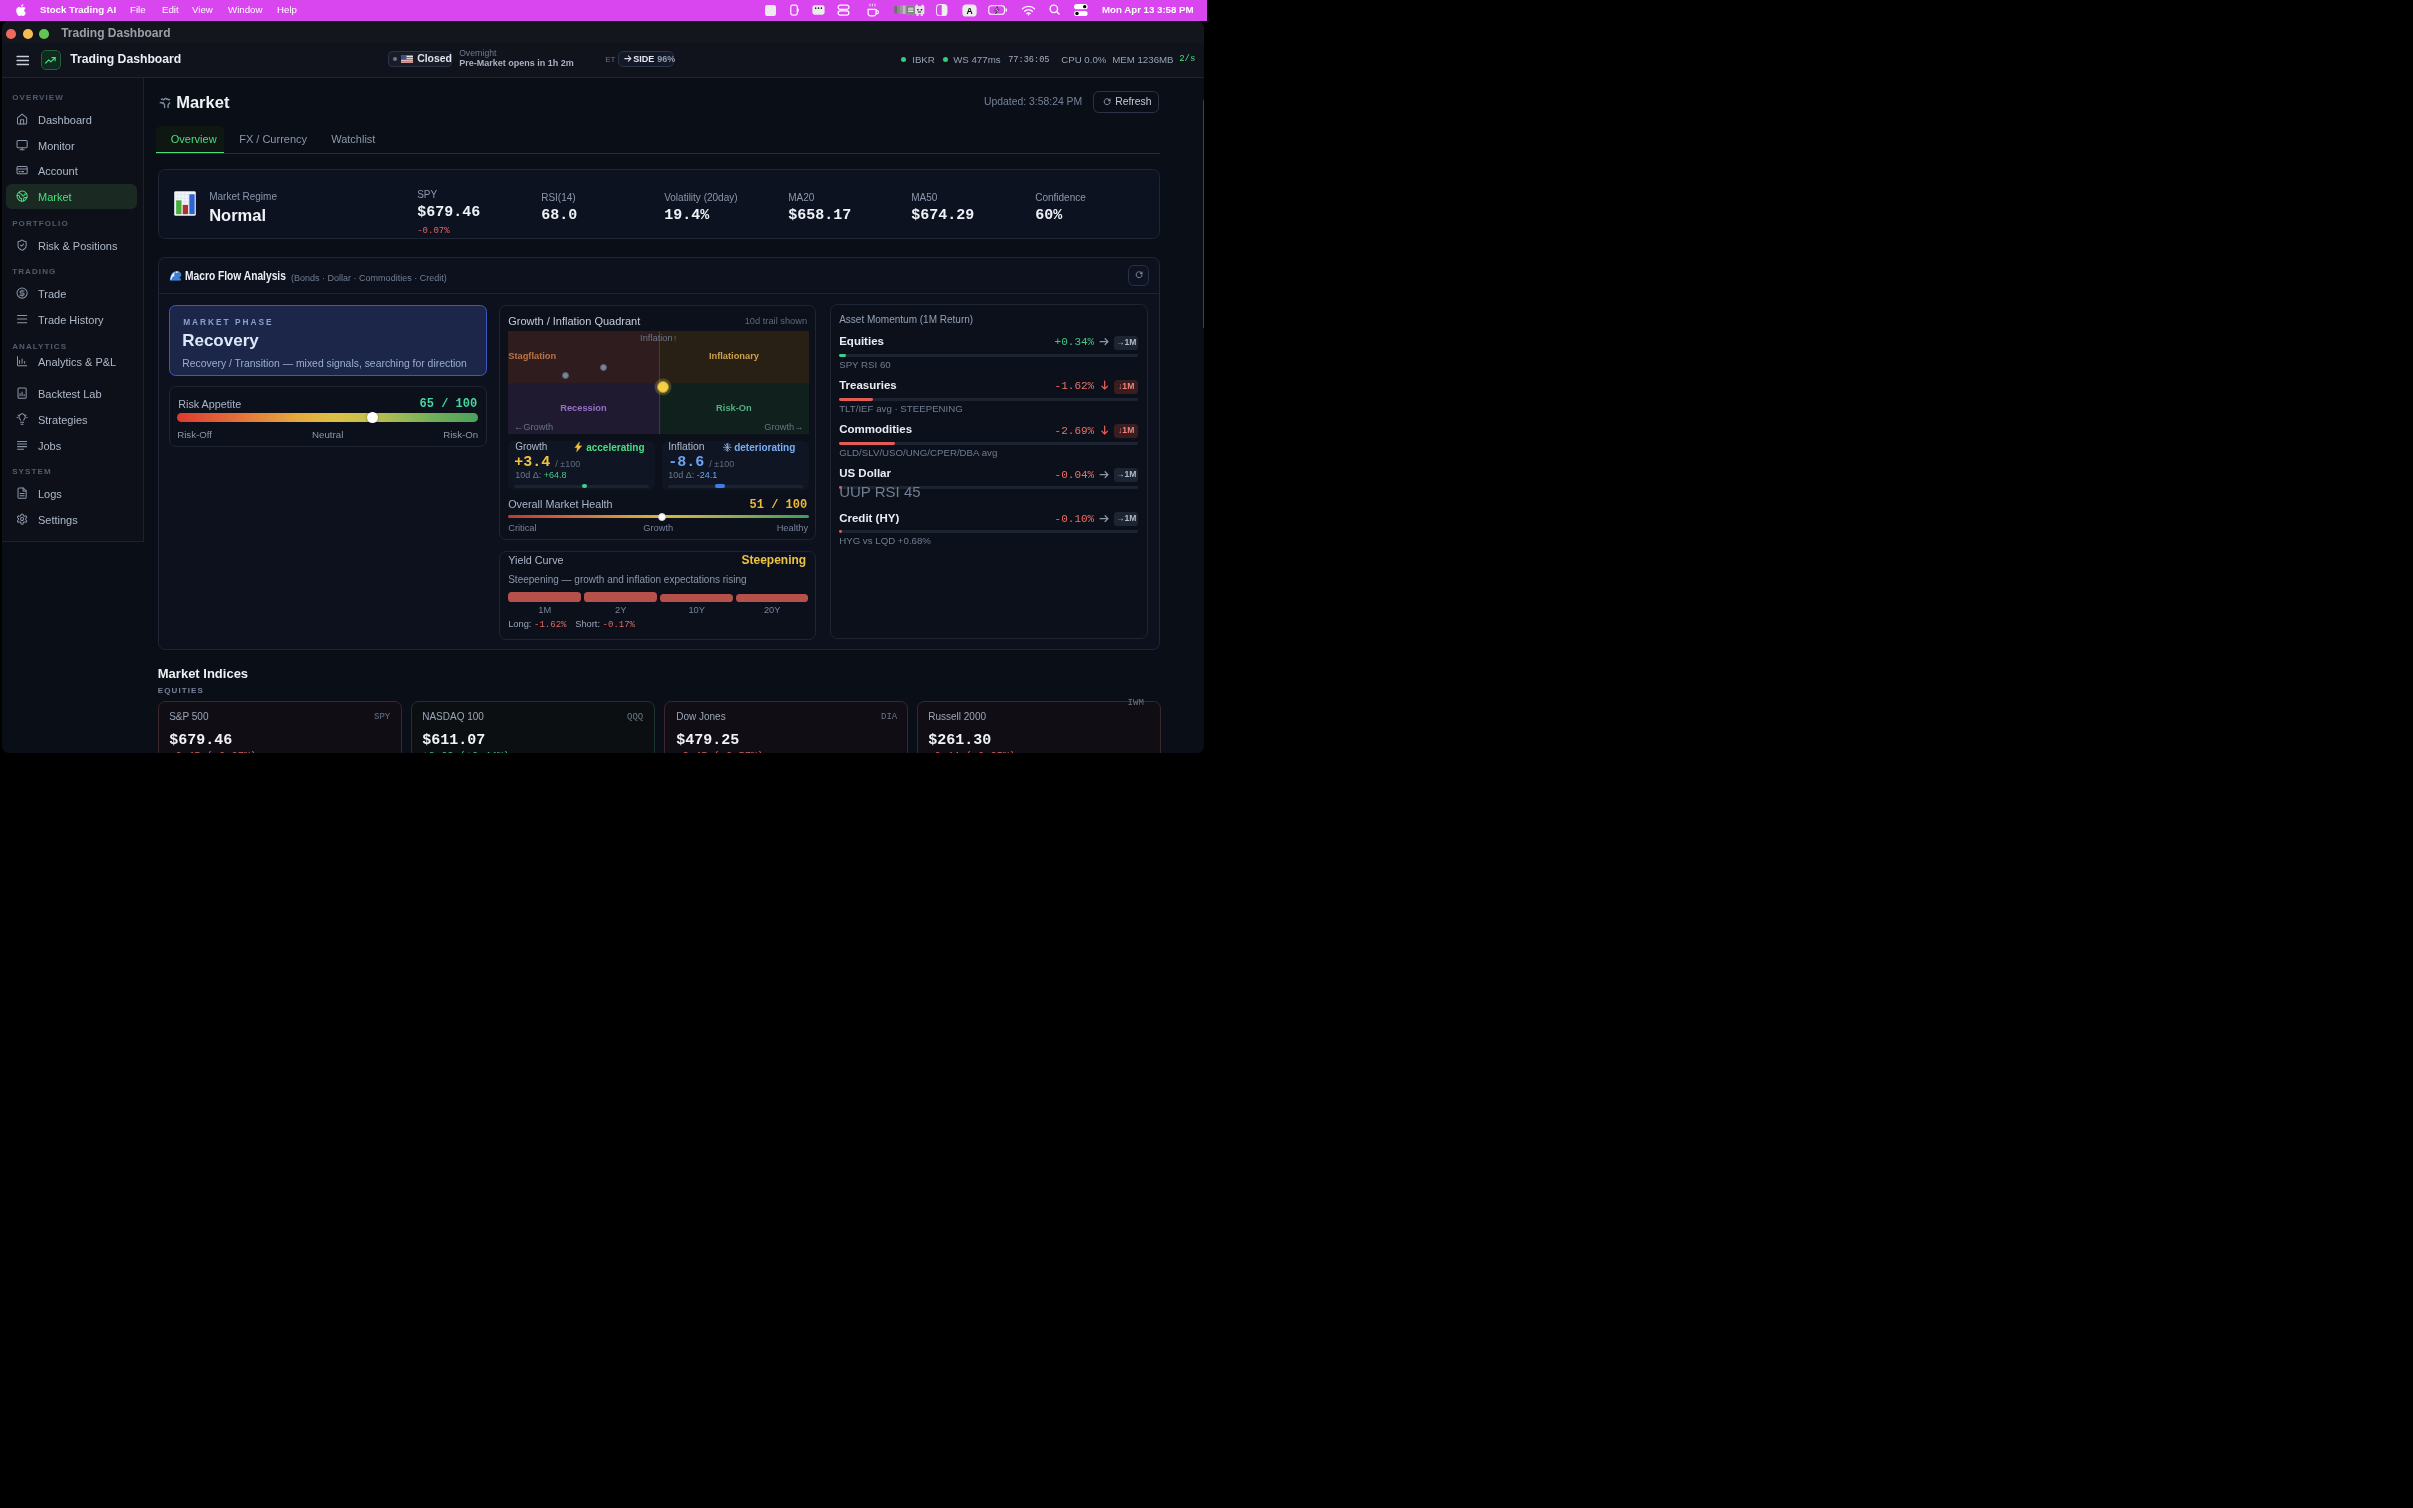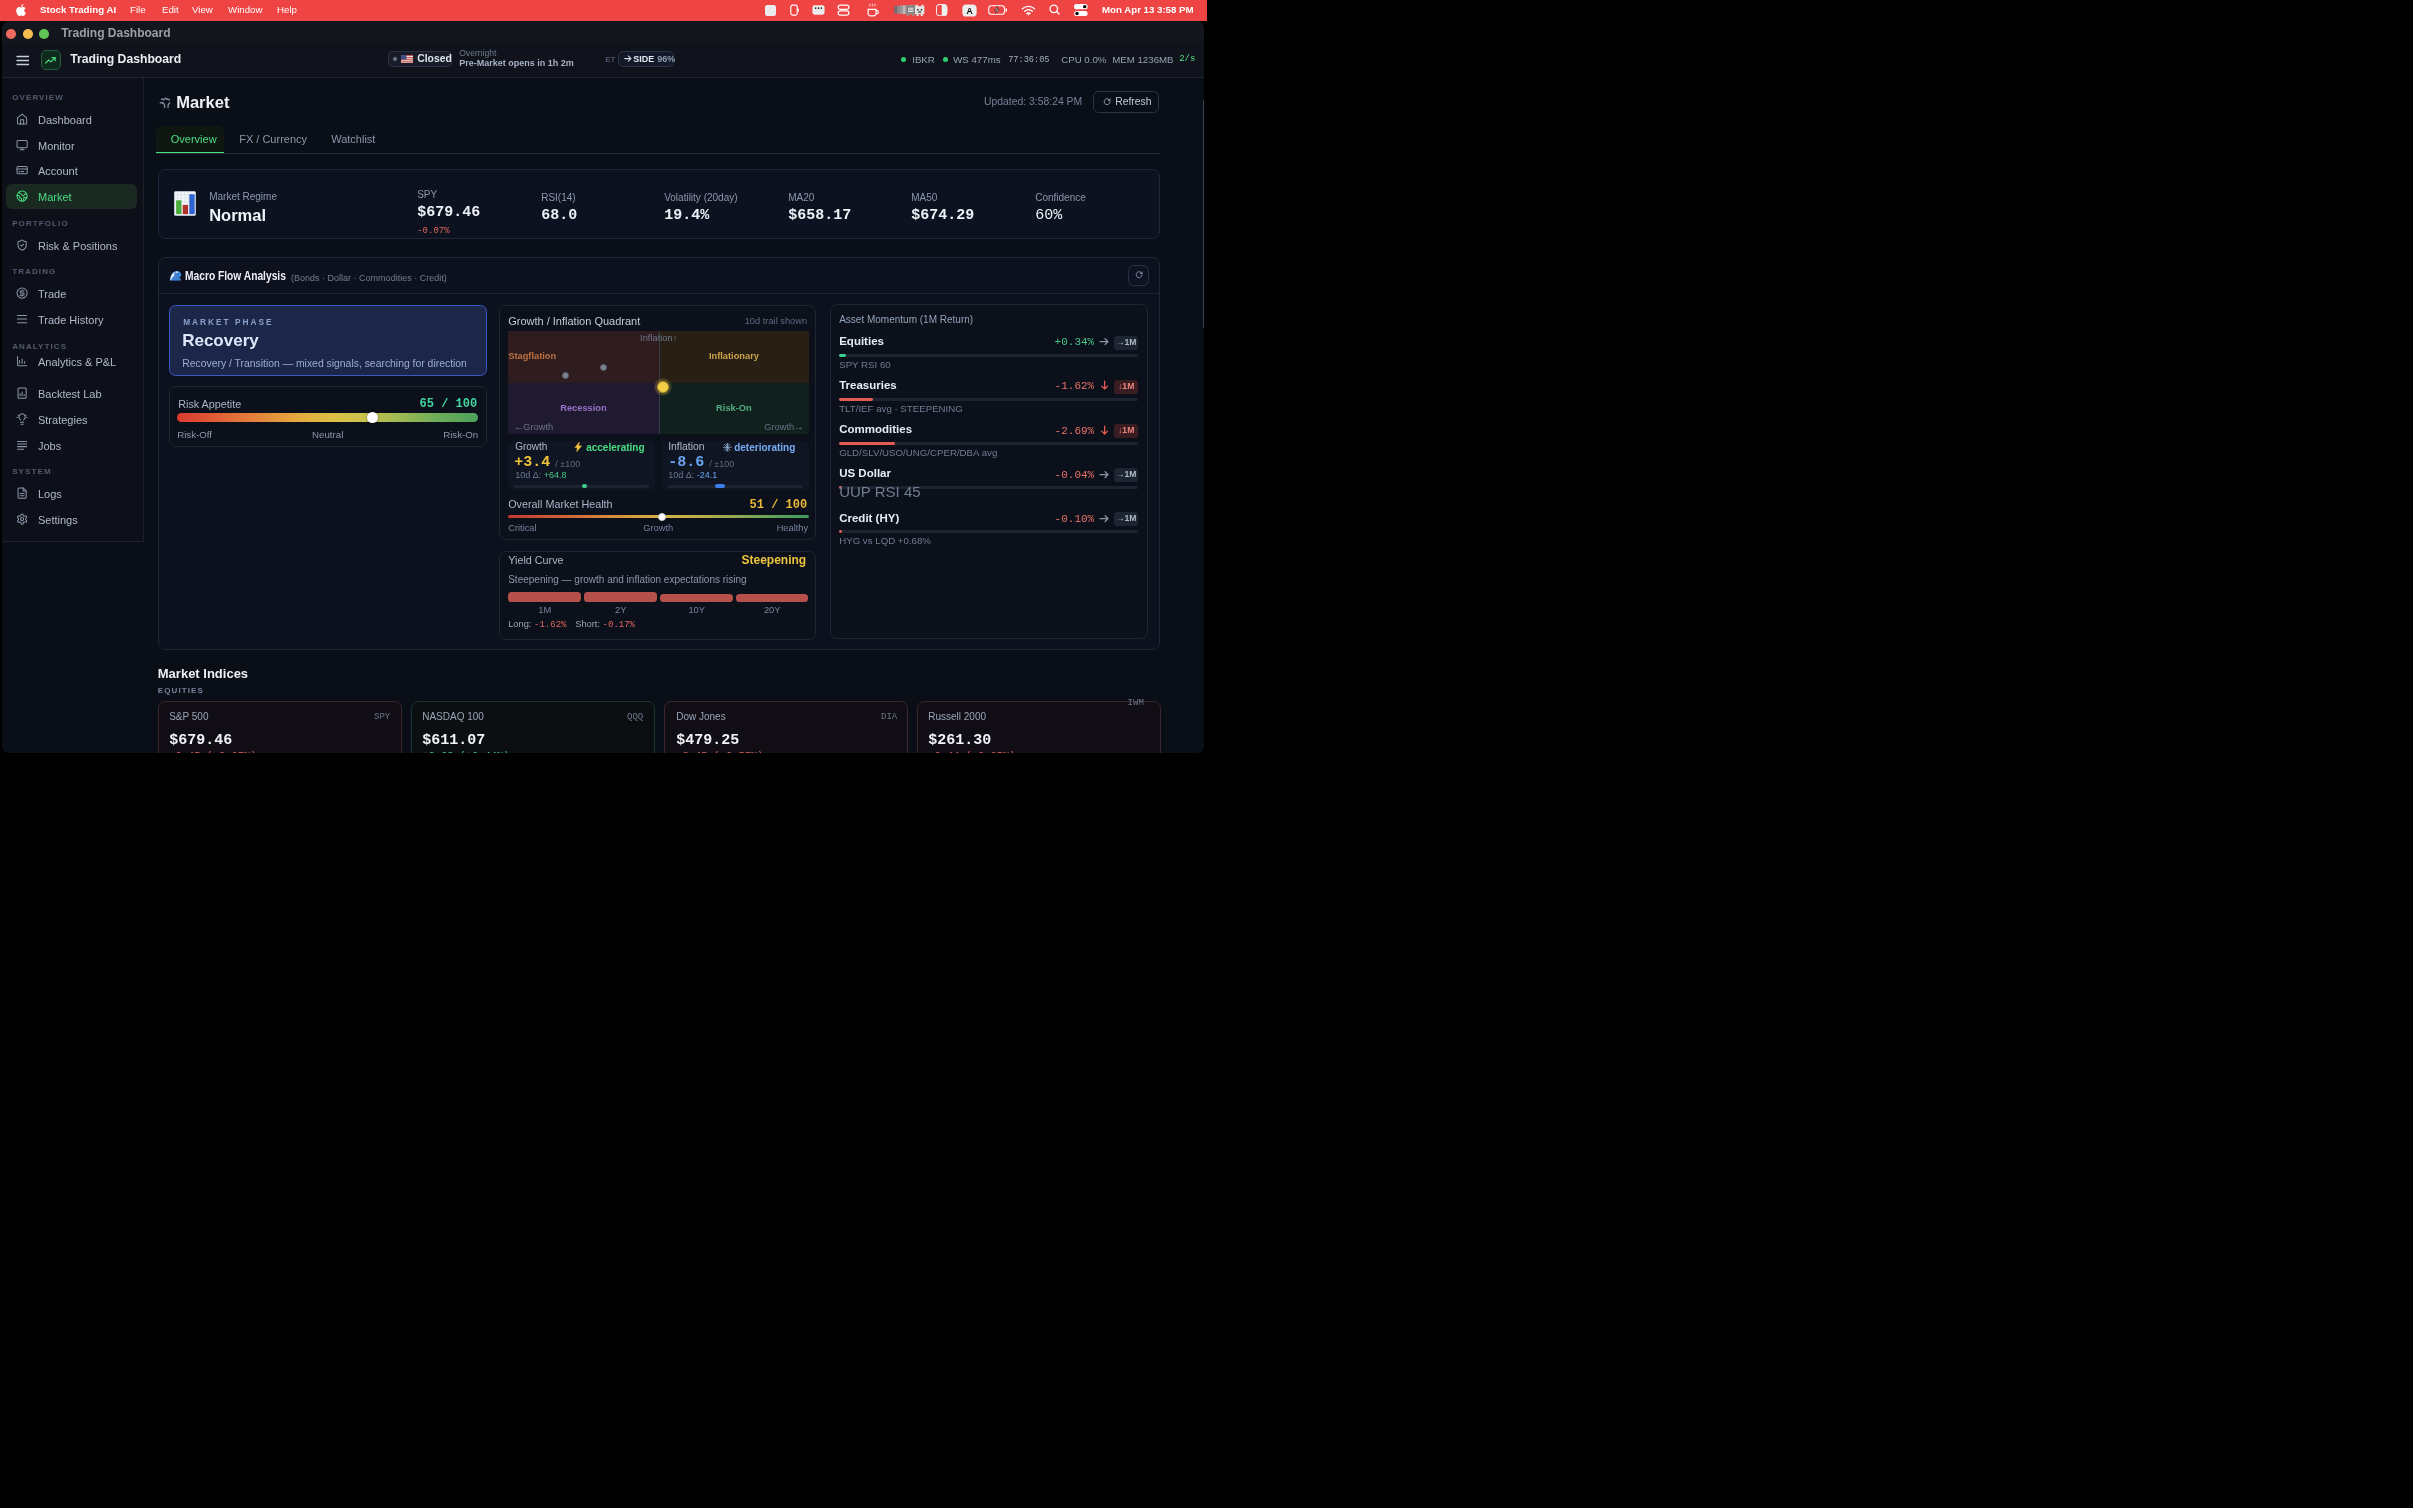--- a/index.html
+++ b/index.html
@@ -2,21 +2,21 @@
 <html style="font-size:11.5px"><head>
 <meta charset="utf-8">
 <style>
 * { margin:0; padding:0; box-sizing:border-box; }
 html,body { width:1207px; height:754px; background:#000; overflow:hidden; }
 body { font-family:"Liberation Sans", sans-serif; -webkit-font-smoothing:antialiased; }
 .mono { font-family:"Liberation Mono", monospace; }
 #app { position:relative; width:1207px; height:754px; background:#000; }
 
 
-#menubar { position:absolute; top:0; left:0; width:1207px; height:21px; background:#ef4444; color:#fff; }
+#menubar { position:absolute; top:0; left:0; width:1207px; height:21px; background:#d946ef; color:#fff; }
 .mitem { font-size:9.7px; color:#fff; }
 
 
 #win { position:absolute; top:21px; left:2.2px; width:1202px; height:732px; background:#0a0e16; border-radius:7.2px 7.2px 6.5px 6.5px; overflow:hidden; }
 
 
 #titlebar { position:absolute; top:0; left:0; width:100%; height:22px; background:#14161d; }
 .tl { position:absolute; top:8px; width:9.7px; height:9.7px; border-radius:50%; }
 #titlebar .t { position:absolute; left:59px; top:5px; font-size:12px; font-weight:bold; color:#9b9fa8; }
 
@@ -280,21 +280,21 @@
       <div class="mono" style="position:absolute;left:273px;top:148px;font-size:9px;color:#e0655e;">-0.07%</div>
       <div style="position:absolute;left:397px;top:114px;font-size:10px;color:#8b97ab;">RSI(14)</div>
       <div class="mono" style="position:absolute;left:397px;top:129px;font-size:15px;font-weight:bold;color:#eef2f7;">68.0</div>
       <div style="position:absolute;left:520px;top:114px;font-size:10px;color:#8b97ab;">Volatility (20day)</div>
       <div class="mono" style="position:absolute;left:520px;top:129px;font-size:15px;font-weight:bold;color:#eef2f7;">19.4%</div>
       <div style="position:absolute;left:644px;top:114px;font-size:10px;color:#8b97ab;">MA20</div>
       <div class="mono" style="position:absolute;left:644px;top:129px;font-size:15px;font-weight:bold;color:#eef2f7;">$658.17</div>
       <div style="position:absolute;left:767px;top:114px;font-size:10px;color:#8b97ab;">MA50</div>
       <div class="mono" style="position:absolute;left:767px;top:129px;font-size:15px;font-weight:bold;color:#eef2f7;">$674.29</div>
       <div style="position:absolute;left:891px;top:114px;font-size:10px;color:#8b97ab;">Confidence</div>
-      <div class="mono" style="position:absolute;left:891px;top:129px;font-size:15px;font-weight:normal;color:#eef2f7;">60%</div>
+      <div class="mono" style="position:absolute;left:891px;top:129px;font-size:15px;font-weight:bold;color:#eef2f7;">60%</div>
 
       <div class="card" style="left:13.6px;top:179px;width:1002px;height:393px;background:#0c111d;"></div>
 
       <svg style="position:absolute;left:24.4px;top:191px;" width="13.6" height="13.6" viewBox="0 0 32 32">
           <path d="M2 27 C2 13 9 4.5 18 4.5 C25 4.5 29.5 9 29 14 C28.6 17.5 26 19.5 23 19.5 C26 20.5 28.5 23 28 27 Z" fill="#3e7fd2"></path>
           <path d="M3.5 27 C3.5 17 8 9 15 7 C11.5 10.5 11 14.5 13.5 16.5 C9.5 17 6.8 20 6.2 24 C5 24.8 4.2 25.8 4 27 Z" fill="#f2f7fd"></path>
           <path d="M15 7 C17.5 5.5 21.5 5.8 23.5 7.5 C21 7.2 19 8 18 9.5 C17 8.2 15.8 7.4 15 7z" fill="#f2f7fd"></path>
           <path d="M2 27 h26 c-6 1.8 -20 1.8 -26 0z" fill="#2c62a8"></path>
         </svg>
       <div style="position:absolute;left:41px;top:191px;font-size:12.2px;font-weight:bold;color:#ecf0f6;transform:scaleX(0.84);transform-origin:left;">Macro Flow Analysis</div>

